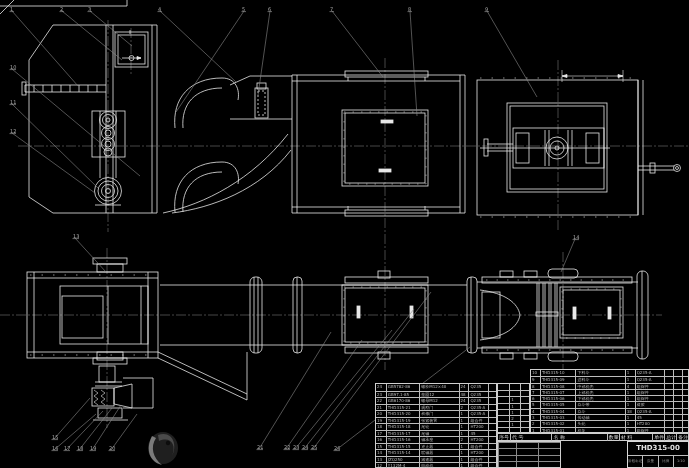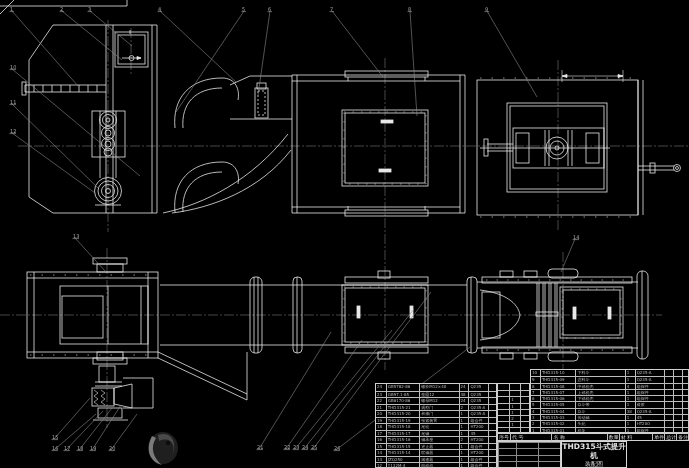--- a/index.html
+++ b/index.html
@@ -559,19 +559,24 @@
       <div></div>
       <div></div>
   <div></div>
       <div></div>
       <div></div>
   <div></div>
       <div></div>
       <div></div>
 </div>
 
-<div class="tb tb-title" style="left:561px;top:441px;width:66px;height:27px;">
-  <div class="l1">THD315斗式提升机</div>
-  <div class="l2">装配图</div>
+
+<div class="tb" style="left:627px;top:441px;width:62px;height:27px;">
+  <div class="tb-num">THD315-00</div>
+  <div class="tb-foot" id="tb-foot" style="height:12px;border-top:1px solid #bdbdbd;">
+        <div class="fc">阶段标记</div>
+        <div class="fc">质量</div>
+        <div class="fc">比例</div>
+        <div class="fc">1:10</div>
+      </div>
 </div>
 
-
 </div>
 
 </body></html>

